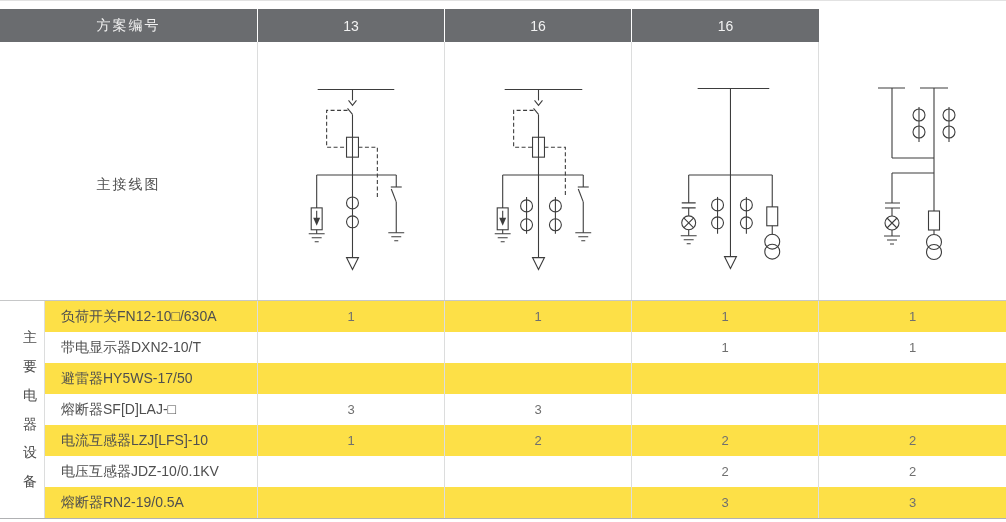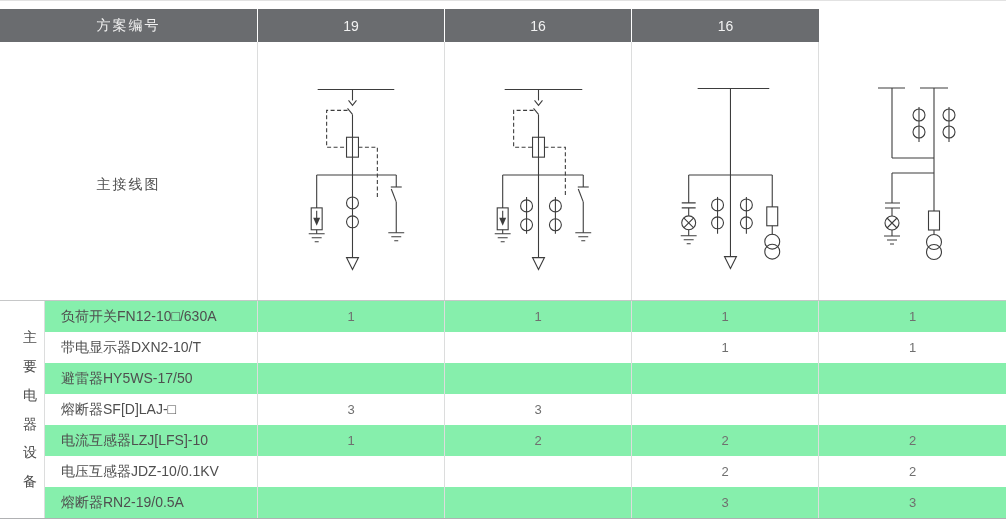--- a/index.html
+++ b/index.html
@@ -20,38 +20,38 @@
   .dcell.dg{width:187px;}
   .dcell.last{border-right:none;}
   .dcell svg{display:block;width:100%;height:100%;}
 
   
   .equip{position:absolute;left:0;top:299px;width:1006px;height:219px;box-sizing:border-box;border-top:1px solid #c6c7c8;border-bottom:1px solid #b0b1b3;display:flex;}
   .side{box-sizing:border-box;width:45px;border-right:1px solid #dcdddd;display:flex;align-items:center;justify-content:center;background:#fff;padding-left:16px;}
   .vtext{width:1em;word-break:break-all;text-align:center;font-size:14px;line-height:2.05;color:#4d4d4d;}
   .rows{flex:1;display:flex;flex-direction:column;}
   .erow{flex:1;display:flex;}
-  .erow.pink{background:#86efac;}
+  .erow.pink{background:#fde047;}
   .ecell{box-sizing:border-box;display:flex;align-items:center;}
   .ecell.name{width:213px;border-right:1px solid #dcdddd;padding-left:16px;font-size:14px;color:#4f4f4f;}
   .ecell.val{width:187px;justify-content:center;font-size:13px;color:#6f6f6f;border-right:1px solid #dcdddd;}
   .ecell.val.last{border-right:none;}
 
   svg .ln{stroke:#3d3d3d;fill:none;stroke-width:1.1;}
   svg .dash{stroke:#3d3d3d;fill:none;stroke-width:1.1;stroke-dasharray:4 2.5;}
   svg .fill{fill:#3d3d3d;stroke:none;}
 </style>
 </head>
 <body>
 
 <div class="page">
 
   <div class="header">
     <div class="hcell lbl">方案编号</div>
-    <div class="hcell num">19</div>
+    <div class="hcell num">13</div>
     <div class="hcell num">16</div>
     <div class="hcell num last">16</div>
   </div>
 
   <div class="diagram-row">
     <div class="dcell lbl">主接线图</div>
 
     <div class="dcell dg">
       <svg viewBox="0 0 187 258">
         <g>

